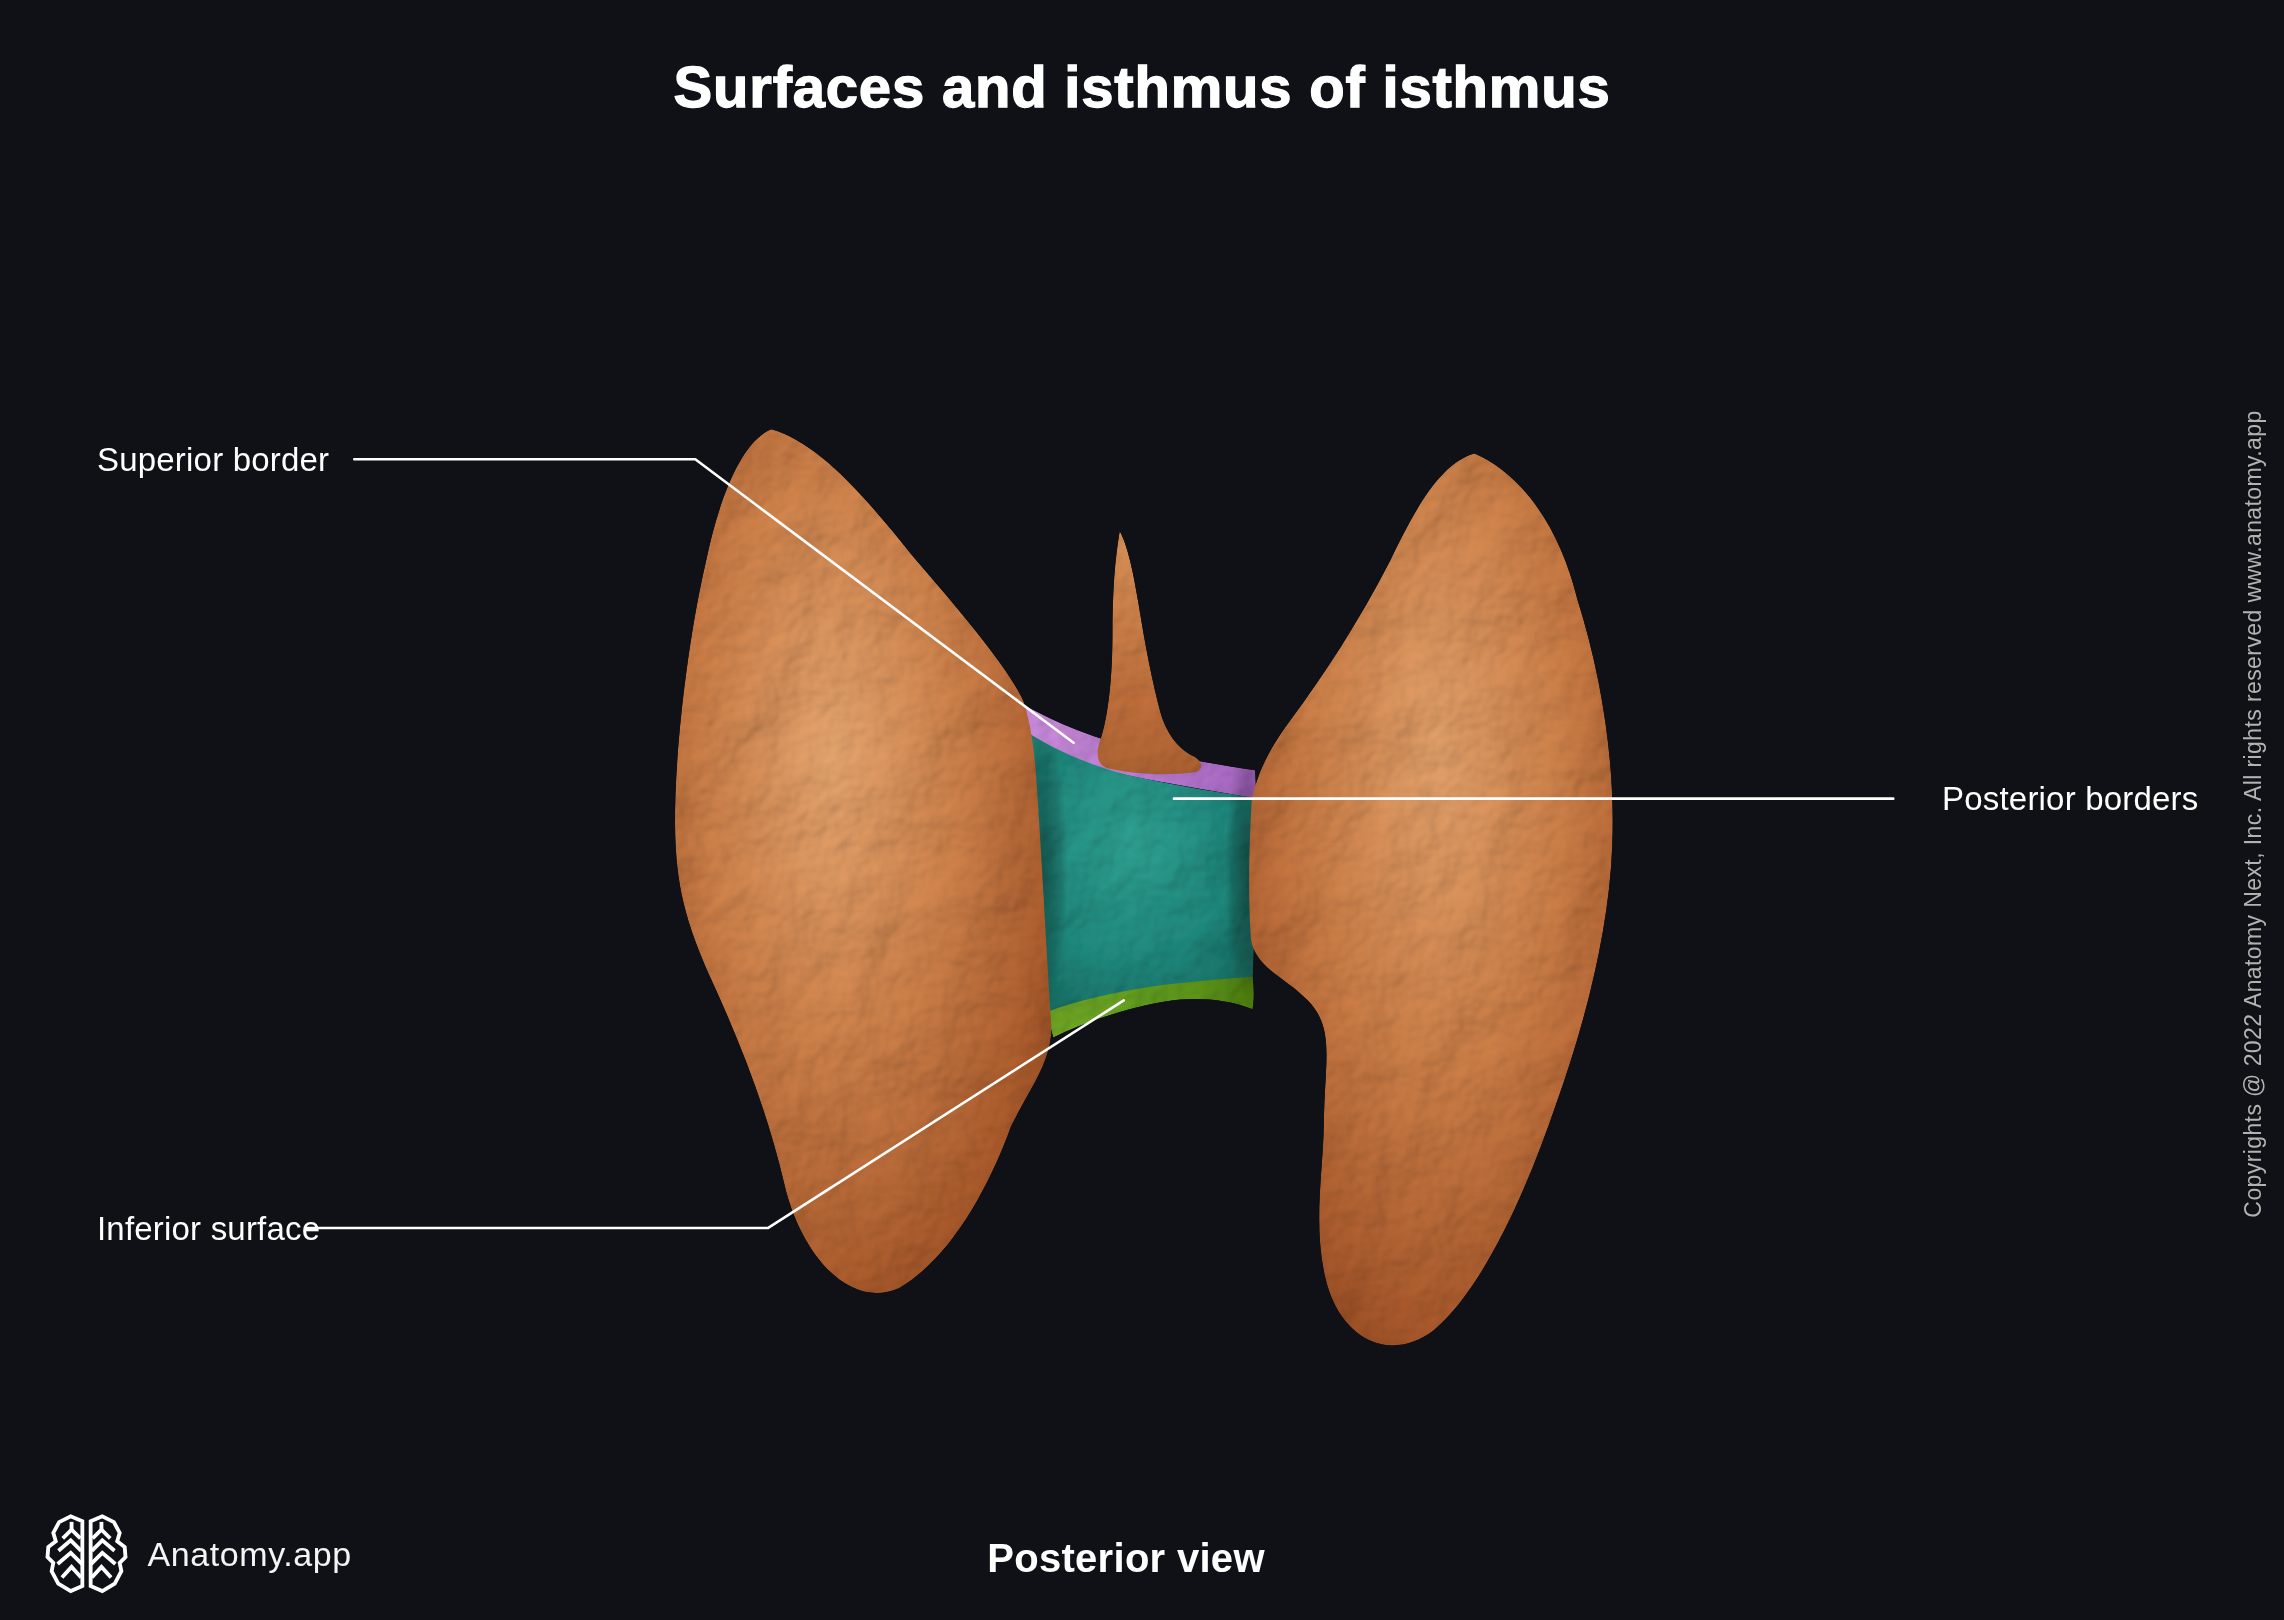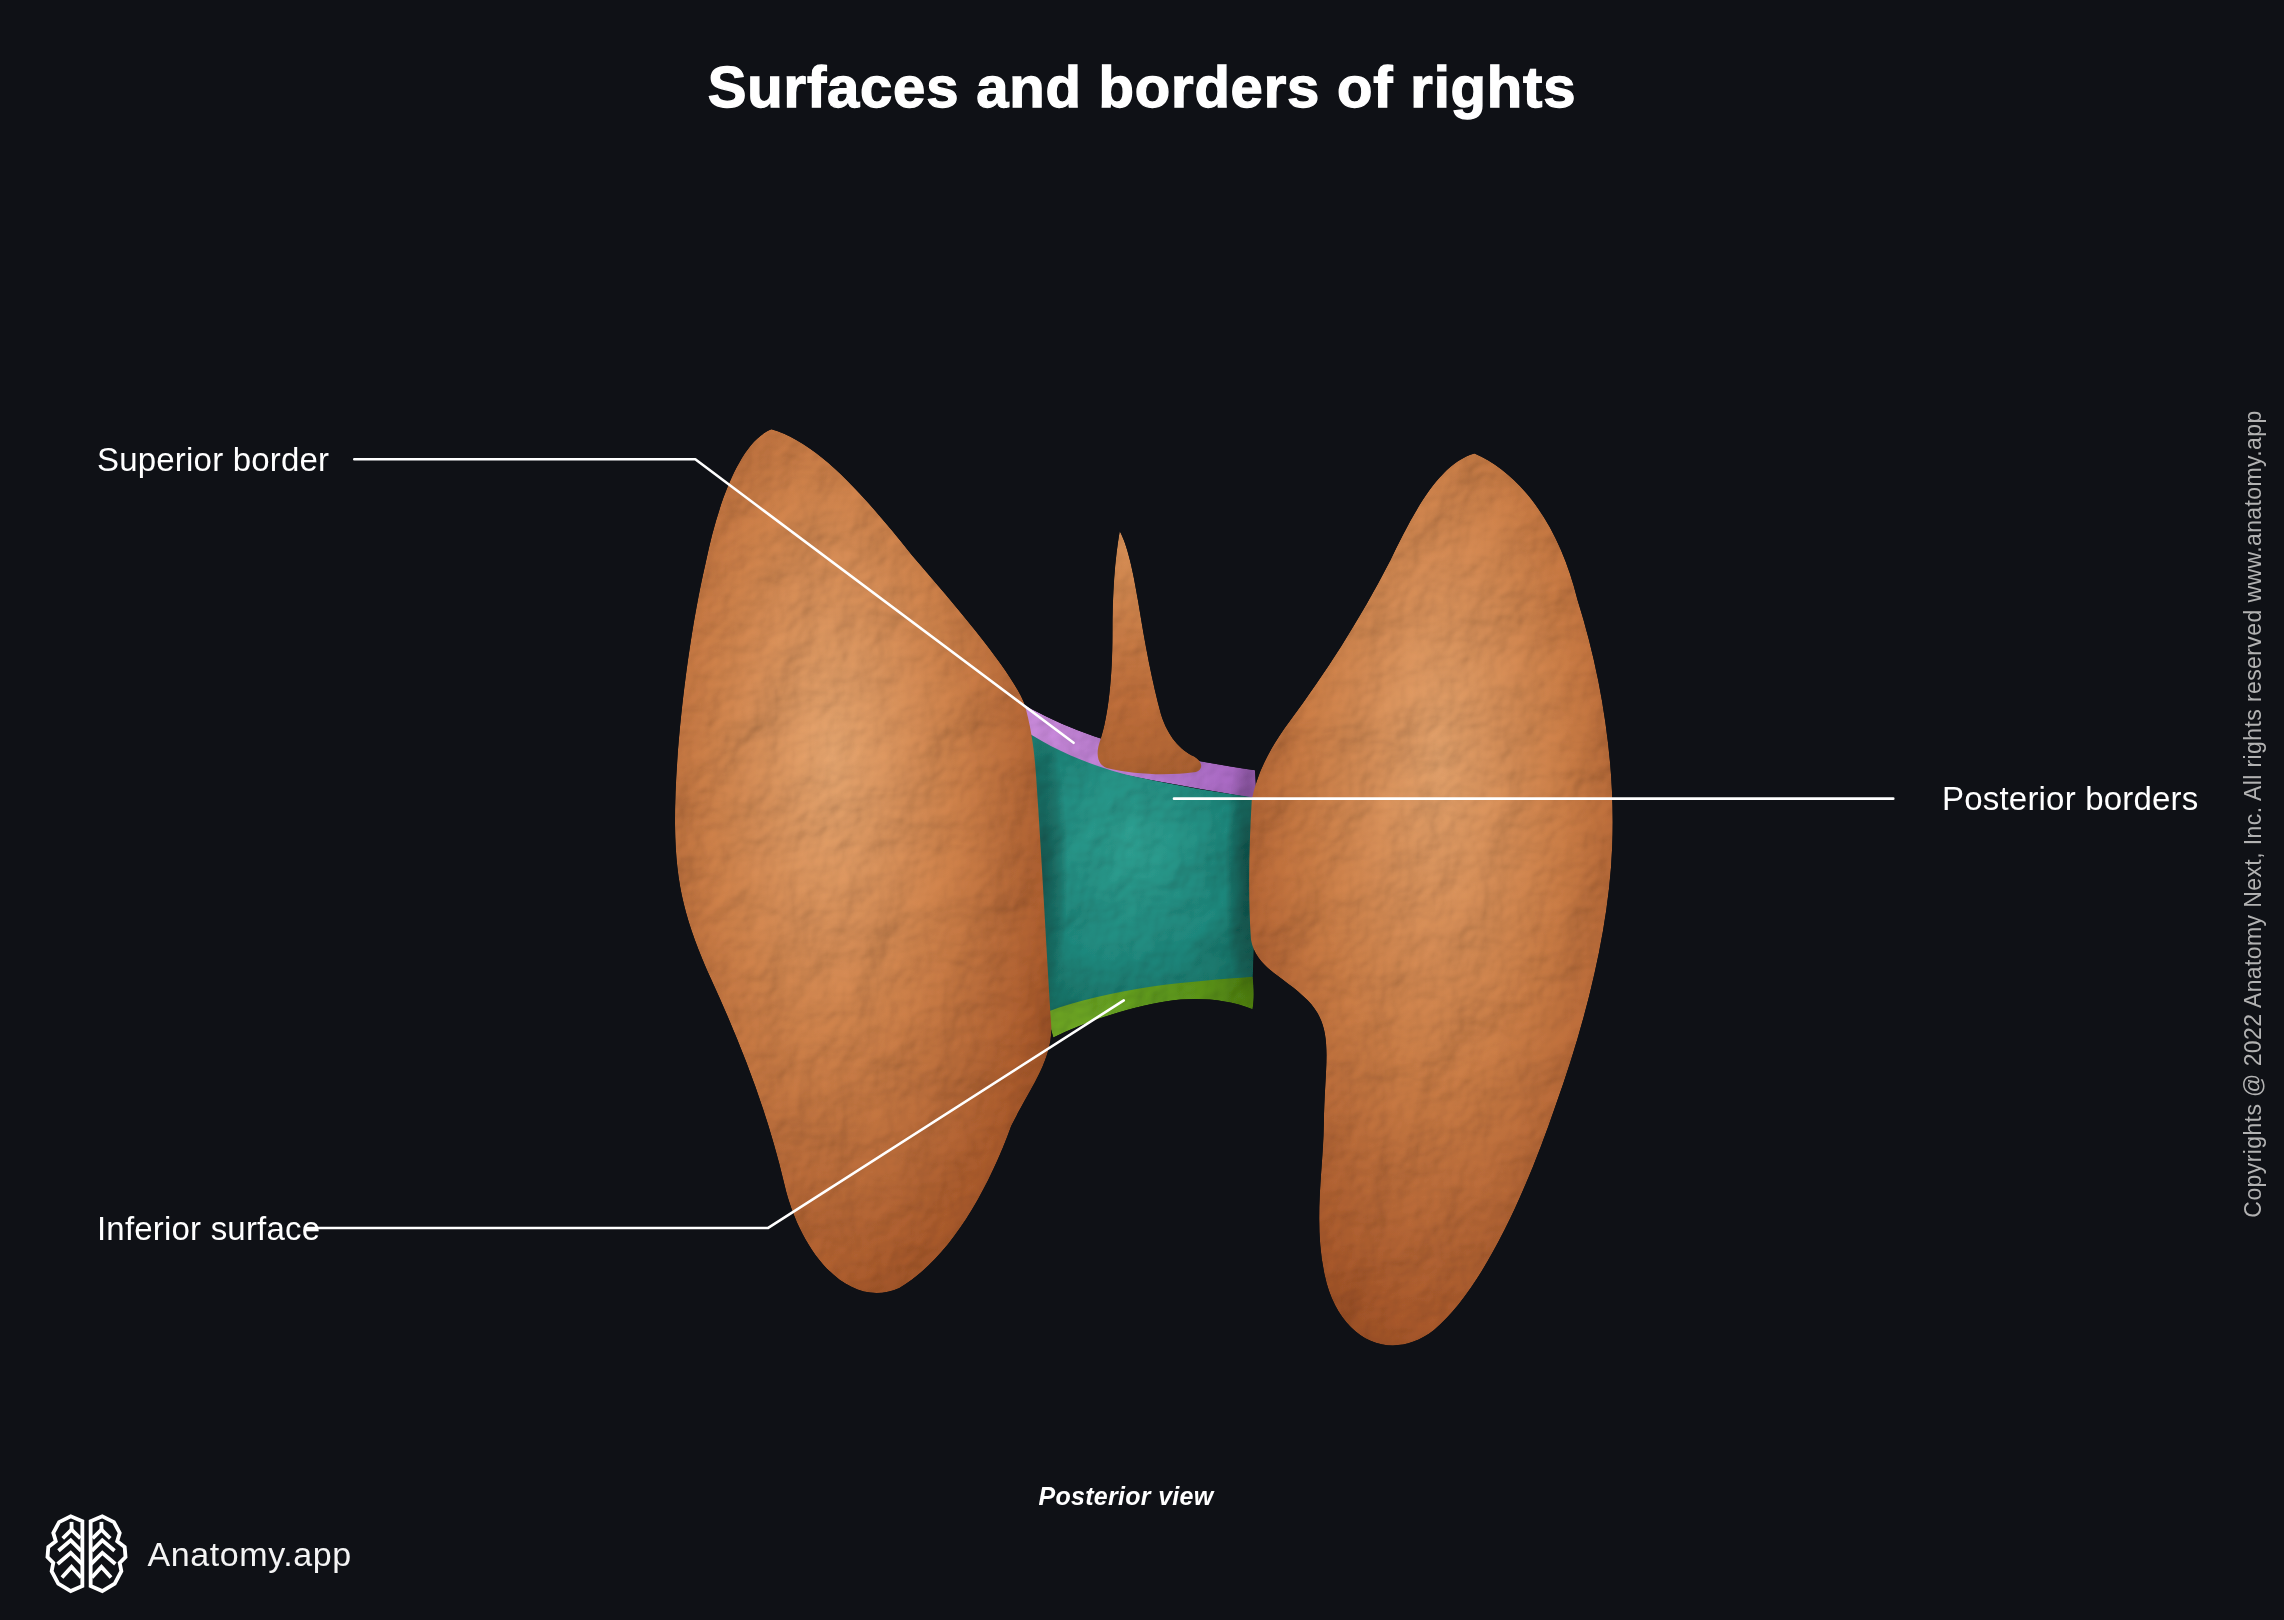--- a/index.html
+++ b/index.html
@@ -14,22 +14,22 @@
   .title{
     top:53px;left:50%;transform:translateX(-50%);
     font-size:58px;font-weight:700;letter-spacing:0.8px;
     -webkit-text-stroke:1.3px #ffffff;
   }
   .label{font-size:33px;font-weight:400;letter-spacing:0.2px;line-height:39px;margin-left:40px;}
   .label-superior{left:57px;top:440px;}
   .label-posterior{left:1902px;top:779px;}
   .label-inferior{left:57px;top:1209px;}
   .caption{
-    left:1126px;top:1482px;transform:translateX(-50%);
-    font-size:25px;font-weight:600;letter-spacing:0.3px;font-style:italic;
+    left:1126px;top:1536px;transform:translateX(-50%);
+    font-size:40px;font-weight:600;letter-spacing:0.3px;
   }
   .brand{position:absolute;left:45px;top:1512px;height:84px;display:flex;align-items:center;}
   .brand-logo{width:83px;height:83px;flex:0 0 auto;}
   .brand-name{color:#f4f4f4;font-size:34px;font-weight:400;letter-spacing:0.6px;margin-left:19.4px;}
   .copyright{
     position:absolute;left:2253px;top:814px;
     transform:translate(-50%,-50%) rotate(-90deg);
     color:#b2b2b2;font-size:23px;letter-spacing:0.4px;white-space:nowrap;
   }
 </style>
@@ -153,21 +153,21 @@
          C 1373,732 1376,690 1382,656 Z"></path>
   </g>
 
   <g stroke="#ffffff" stroke-width="3.2" fill="none" stroke-linejoin="round" stroke-linecap="round">
     <polyline points="437,567 858,567 1325,917"></polyline>
     <polyline points="2337,986 1449,986"></polyline>
     <polyline points="378,1516 948,1516 1387,1235"></polyline>
   </g>
 </svg>
 
-<div class="txt title">Surfaces and borders of rights</div>
+<div class="txt title">Surfaces and isthmus of isthmus</div>
 
 <div class="txt label label-superior">Superior border</div>
 
 <div class="txt label label-posterior">Posterior borders</div>
 
 <div class="txt label label-inferior">Inferior surface</div>
 
 <div class="txt caption">Posterior view</div>
 
 <div class="brand">

